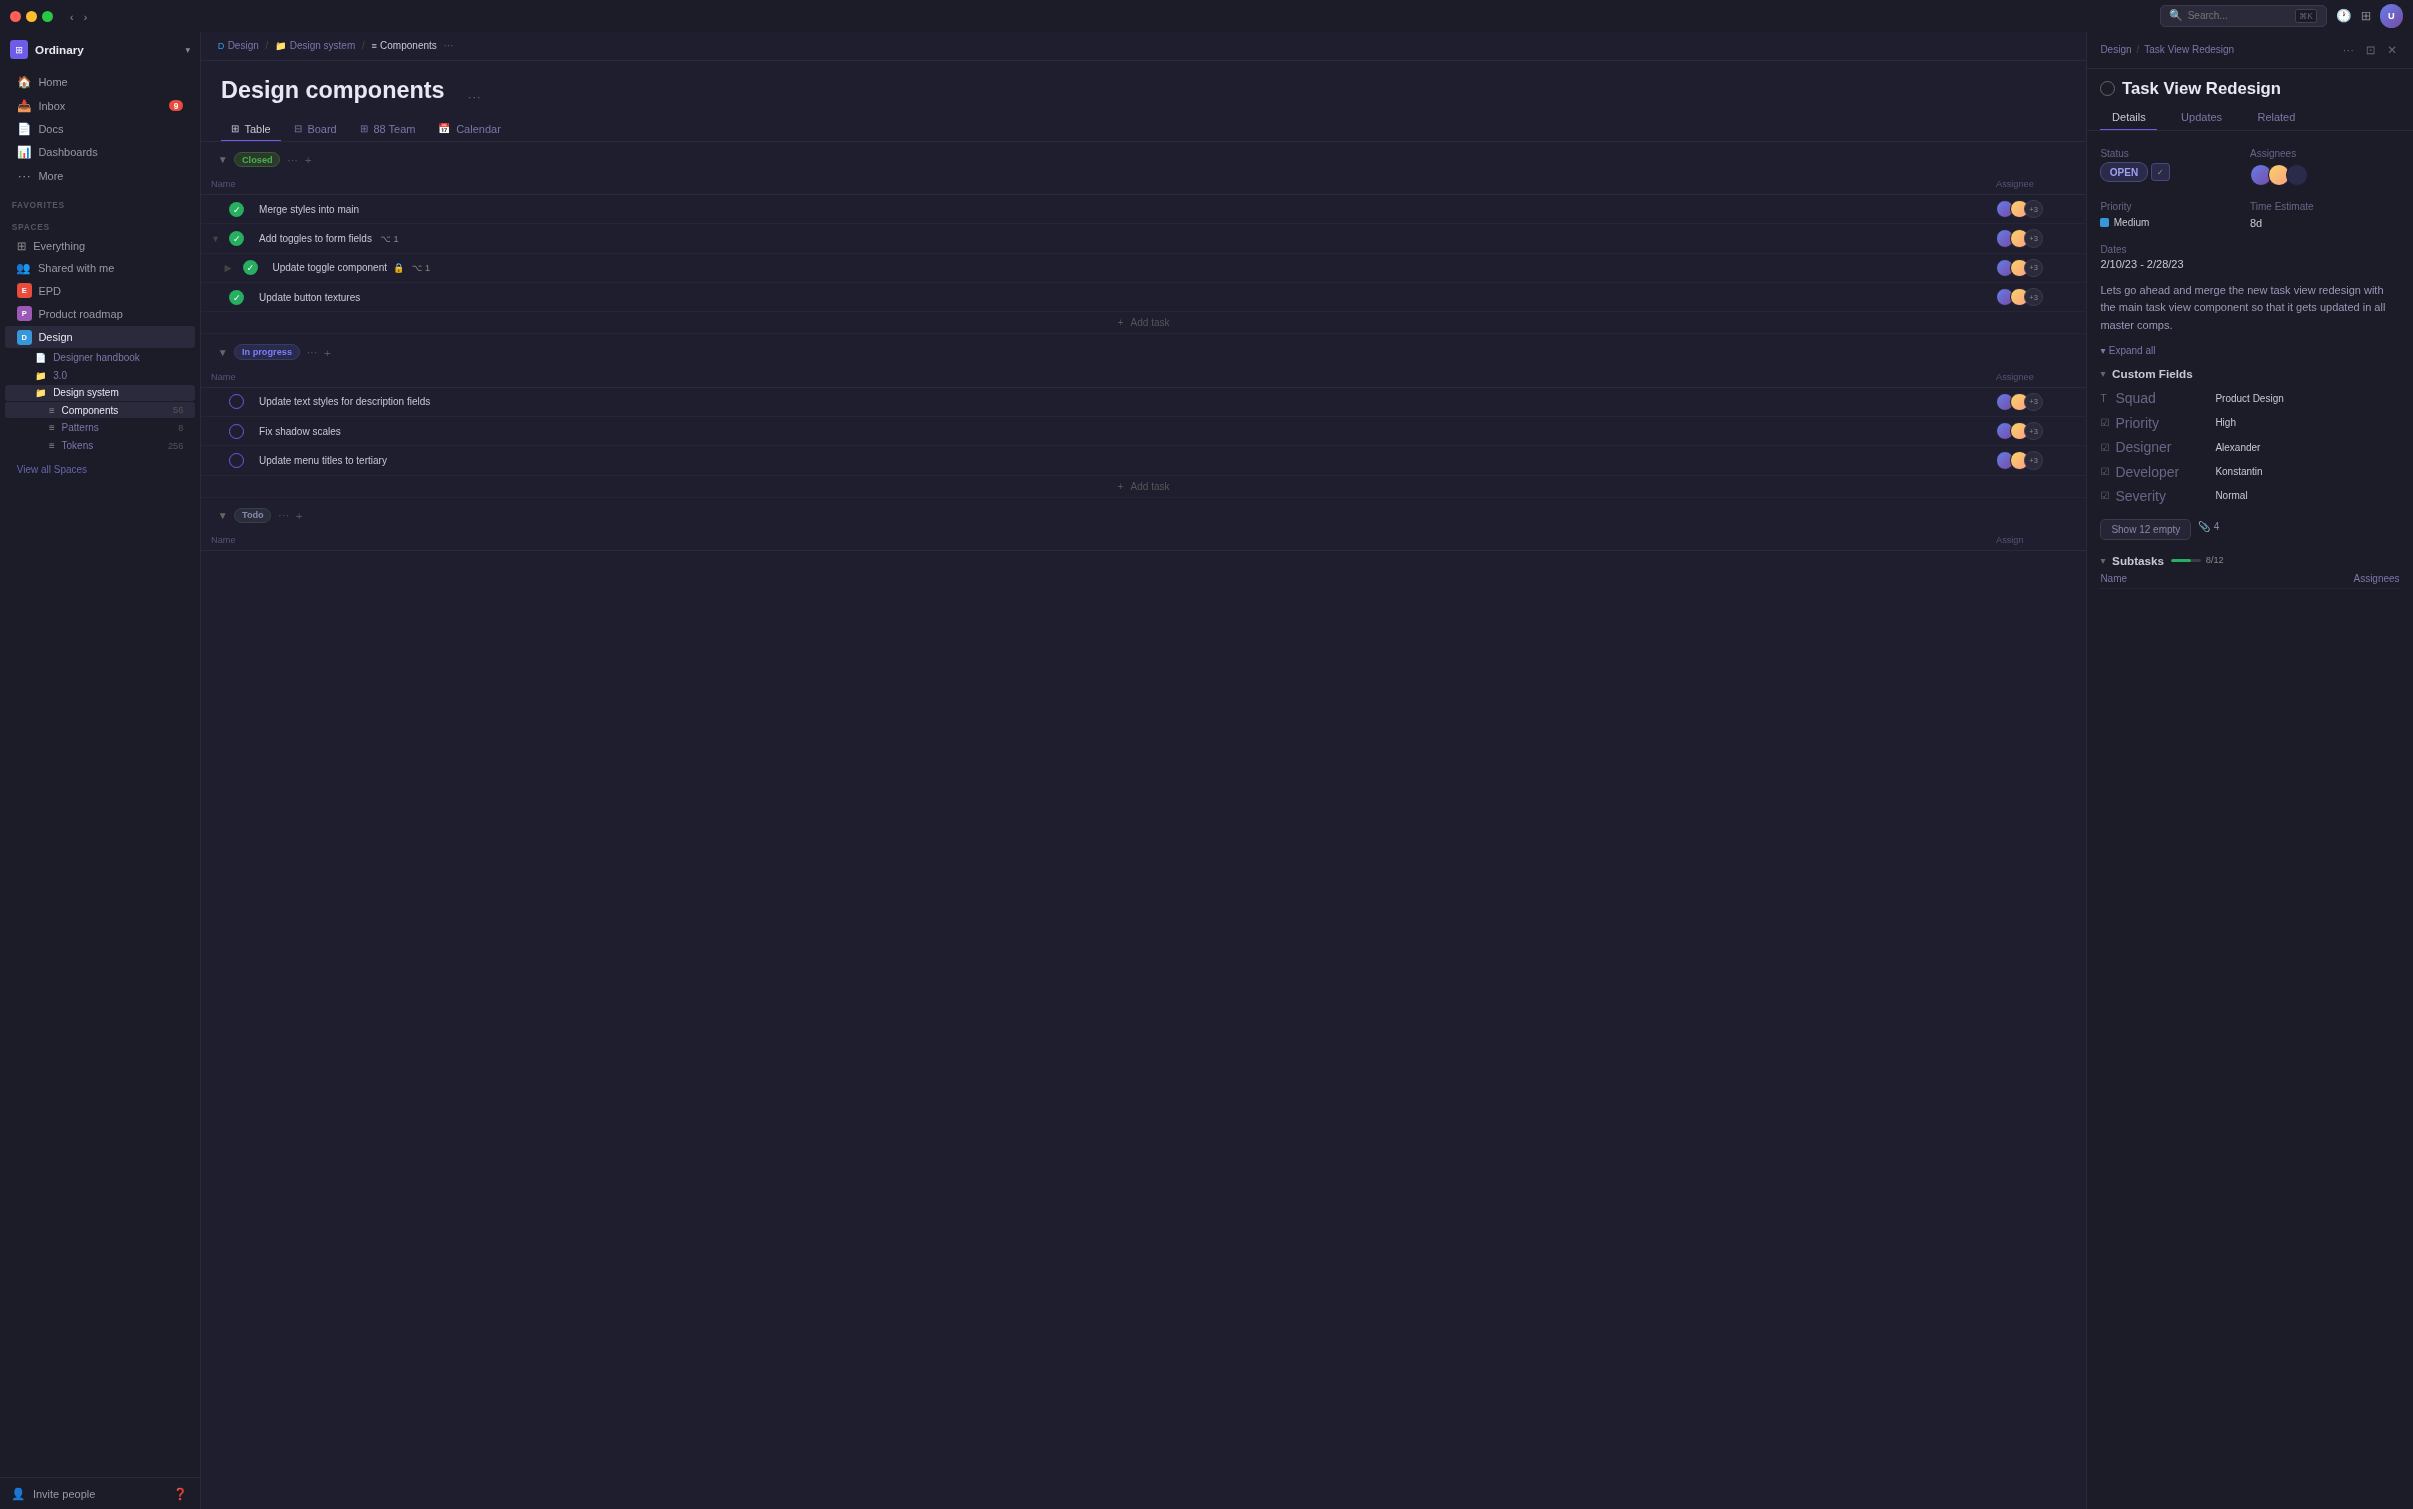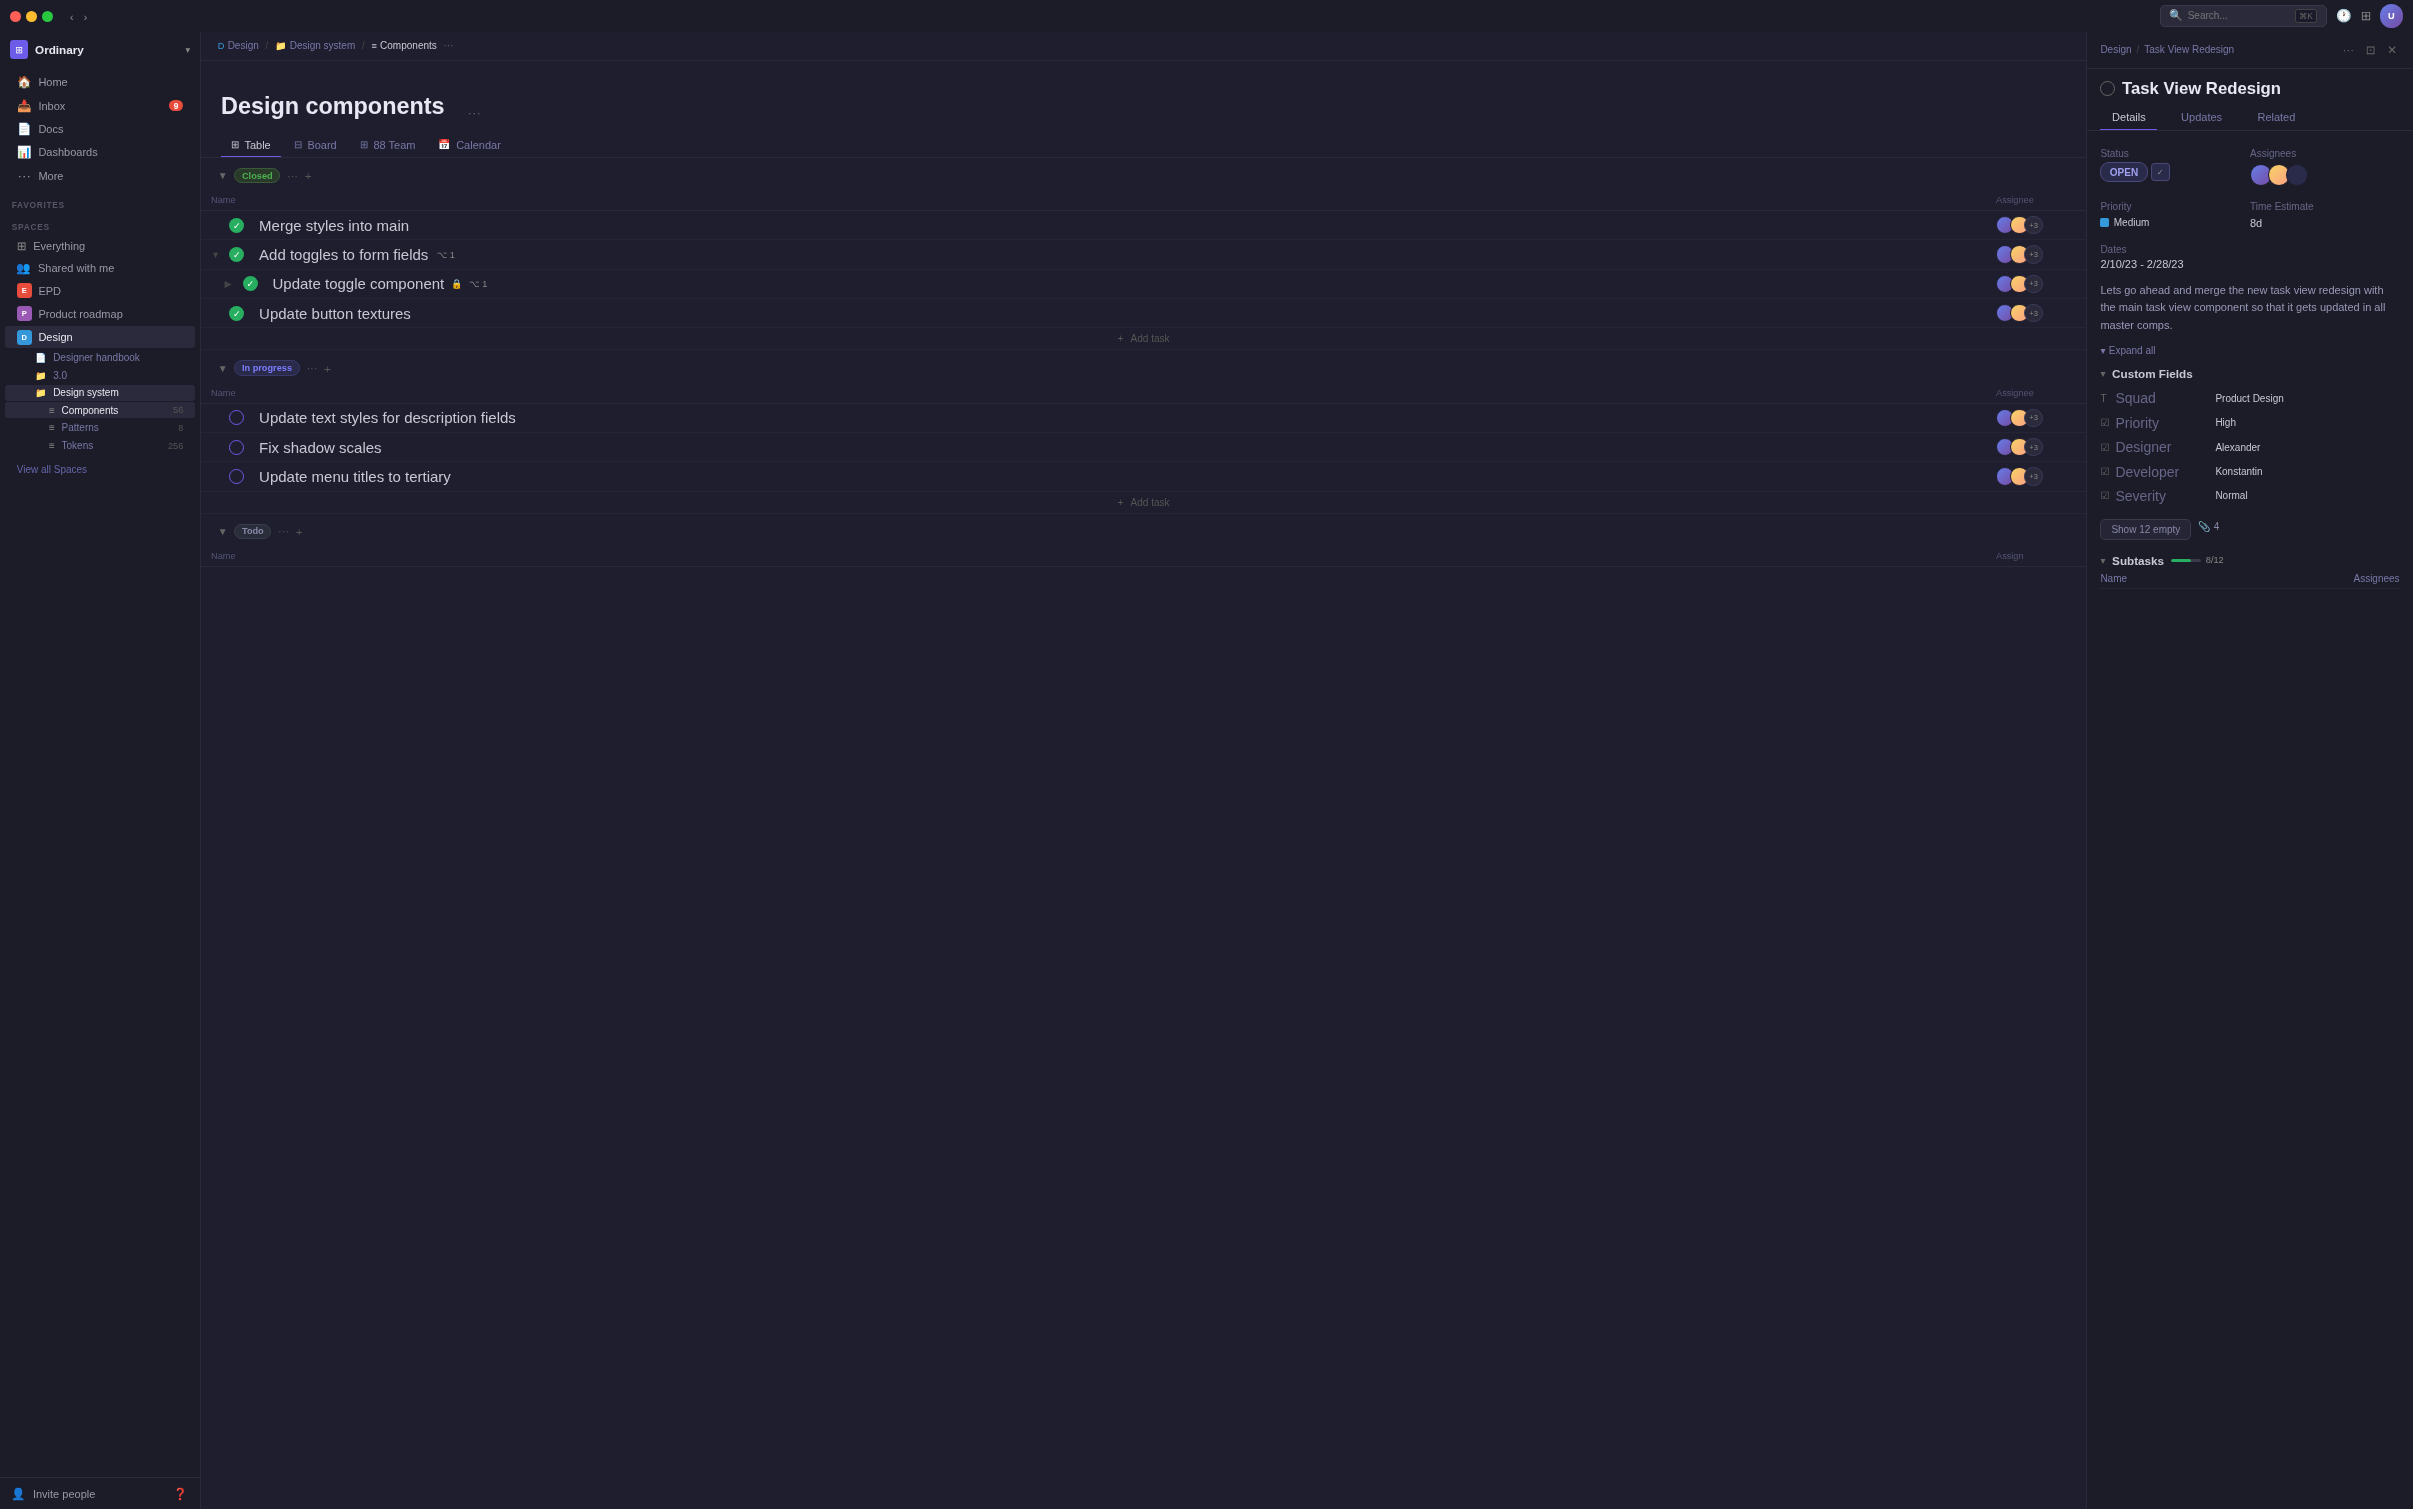--- a/index.html
+++ b/index.html
@@ -65,21 +65,21 @@
 
     
     .breadcrumb { padding: 8.4px 16.7px; display: flex; align-items: center; gap: 6.7px; border-bottom: 0.8px solid #2a2a3a; flex-shrink: 0; }
     .breadcrumb-item { display: flex; align-items: center; gap: 3.3px; color: #7878a8; font-size: 10px; cursor: pointer; }
     .breadcrumb-sep { color: #444; font-size: 10px; }
     .breadcrumb-current { color: #c8c8d4; font-weight: 500; }
     .breadcrumb-more { color: #666; cursor: pointer; font-size: 10px; }
 
     
     .page-header { padding: 16.7px 20px 8.4px; flex-shrink: 0; }
-    .page-title-row { display: flex; align-items: flex-end; gap: 23px; margin-top: 16px; }
+    .page-title-row { display: flex; align-items: flex-end; gap: 23px; }
     .page-title { font-size: 23.4px; font-weight: 700; color: #e8e8f4; }
     .page-title-more { color: #666; cursor: pointer; font-size: 13.4px; }
 
     
     .page-tabs { display: flex; align-items: center; gap: 3.3px; padding: 5px 20px 0; border-bottom: 0.8px solid #2a2a3a; flex-shrink: 0; }
     .tab { padding: 5px 10px; font-size: 11px; color: #7878a8; cursor: pointer; border-bottom: 1.7px solid transparent; display: flex; align-items: center; gap: 5px; }
     .tab.active { color: #c8c8d4; border-bottom-color: #6c5ce7; }
     .tab-icon { font-size: 10px; }
 
     
@@ -98,21 +98,21 @@
     
     .task-table { width: 100%; border-collapse: collapse; }
     .task-table th { padding: 5px 10px; text-align: left; font-size: 9.2px; color: #555577; font-weight: 500; border-bottom: 0.8px solid #2a2a3a; }
     .task-table td { padding: 5px 10px; border-bottom: 0.8px solid #252535; }
 
     .task-name-cell { display: flex; align-items: center; gap: 6.7px; }
     .task-expand { color: #444; font-size: 9.2px; cursor: pointer; width: 11.7px; }
     .task-status-icon { width: 15px; height: 15px; border-radius: 50%; display: flex; align-items: center; justify-content: center; font-size: 9.2px; flex-shrink: 0; }
     .status-done { background: #27ae60; color: white; }
     .status-in-progress { border: 1.7px solid #6c5ce7; background: transparent; }
-    .task-name-text { color: #c8c8d4; font-size: 15px; padding-left: 8px; }
+    .task-name-text { color: #c8c8d4; font-size: 10px; padding-left: 8px; }
     .task-sub-icon { color: #888; font-size: 9.2px; margin-left: 1.7px; }
     .task-link-icon { color: #888; font-size: 9.2px; }
 
     .assignee-cell { display: flex; align-items: center; }
     .avatar-group { display: flex; }
     .avatar-xs { width: 18.4px; height: 18.4px; border-radius: 50%; background: linear-gradient(135deg, #667eea, #764ba2); border: 0.8px solid #1e1e2e; margin-left: -4.2px; display: flex; align-items: center; justify-content: center; font-size: 7.5px; color: white; font-weight: 600; }
     .avatar-xs:first-child { margin-left: 0; }
     .avatar-xs.av2 { background: linear-gradient(135deg, #f6d365, #fda085); }
     .avatar-xs.av3 { background: #2a2a4a; color: #888; }
     .avatar-plus { width: 18.4px; height: 18.4px; border-radius: 50%; background: #2a2a3a; border: 0.8px solid #3a3a5a; margin-left: -4.2px; display: flex; align-items: center; justify-content: center; font-size: 7.5px; color: #888; }

